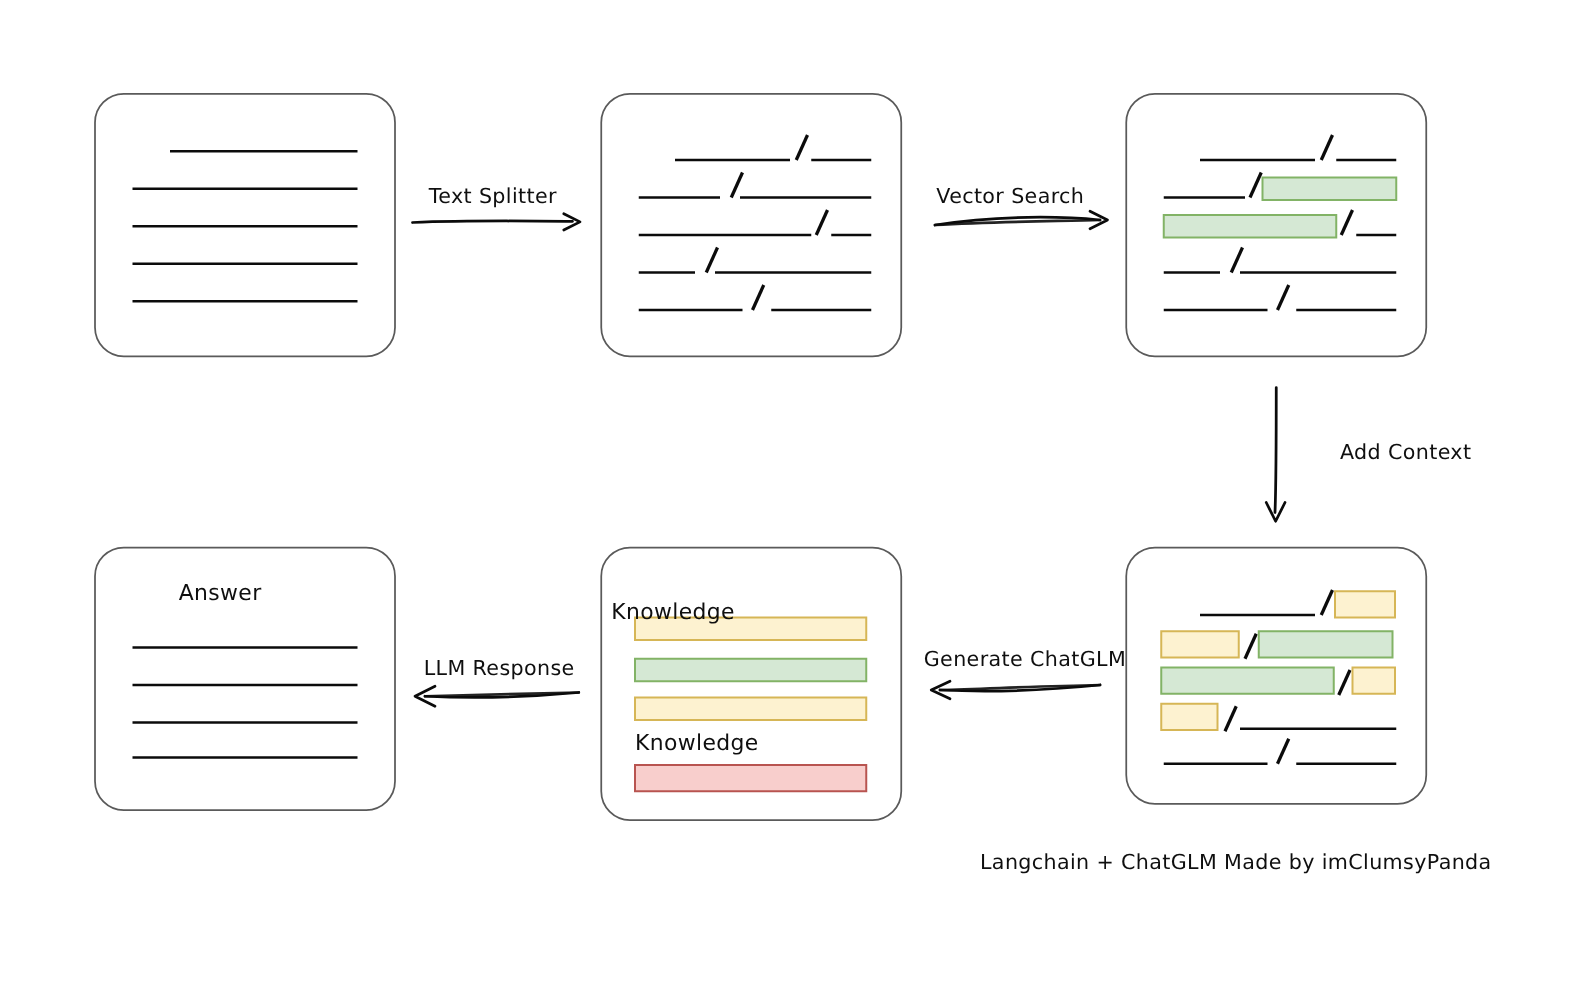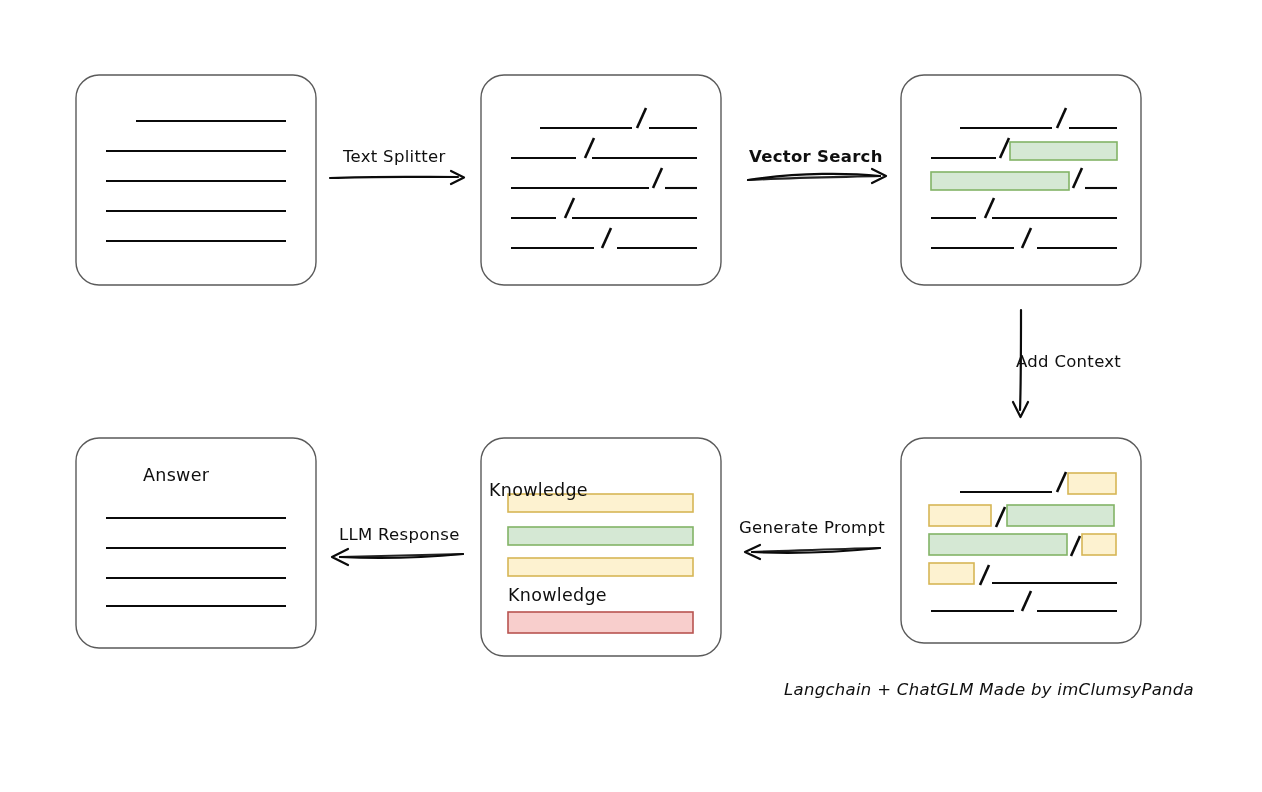--- a/index.html
+++ b/index.html
@@ -181,29 +181,29 @@
 
     <g>
       <path class="arrowpath" d="M463 554 C 420 558, 380 559, 340 557"></path>
       <path class="arrowpath" d="M463 554 C 420 555, 380 556, 340 557" opacity="0.9"></path>
       <path class="arrowhead" d="M348 549 L 332 557 L 348 565"></path>
     </g>
   </svg>
 
   <div class="label arrow-label" style="left:343px; top:147px;">Text Splitter</div>
 
-  <div class="label arrow-label" style="left:749px; top:147px;font-weight:bold;">Vector Search</div>
-
-  <div class="label arrow-label" style="left:1016px; top:352px;">Add Context</div>
-
-  <div class="label arrow-label" style="left:739px; top:518px;">Generate Prompt</div>
+  <div class="label arrow-label" style="left:749px; top:147px;">Vector Search</div>
+
+  <div class="label arrow-label" style="left:1072px; top:352px;">Add Context</div>
+
+  <div class="label arrow-label" style="left:739px; top:518px;">Generate ChatGLM</div>
 
   <div class="label arrow-label" style="left:327px; top:525px;margin-left:12px;">LLM Response</div>
 
   <div class="label box-title" style="left:106px; top:465px;margin-left:37px;">Answer</div>
 
   <div class="label box-title" style="left:489px; top:465px;margin-top:15px;">Knowledge</div>
 
   <div class="label box-title" style="left:508px; top:585px;">Knowledge</div>
 
-  <div class="label caption" style="left:784px; top:680px;font-style:italic;">Langchain + ChatGLM Made by imClumsyPanda</div>
+  <div class="label caption" style="left:784px; top:680px;">Langchain + ChatGLM Made by imClumsyPanda</div>
 
 </div>
 
 </body></html>

